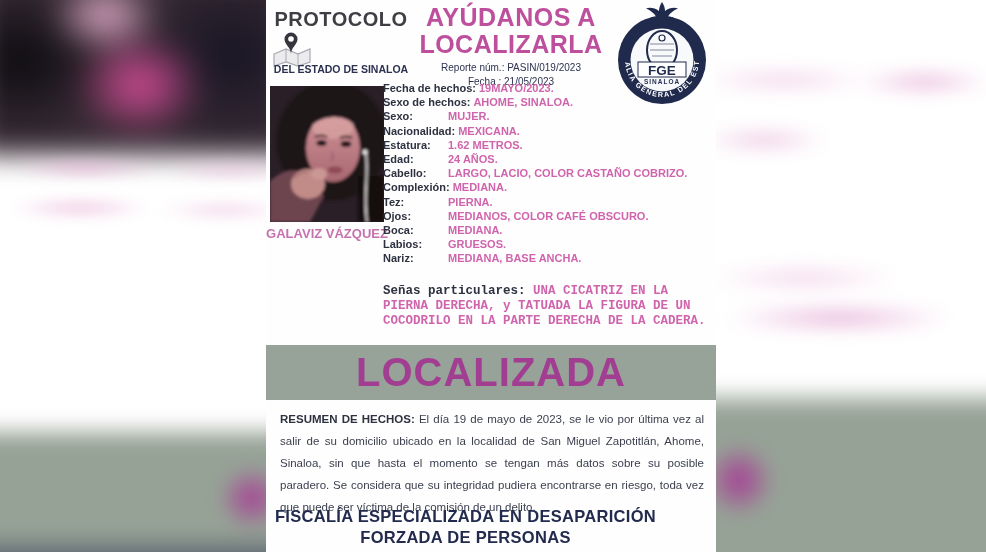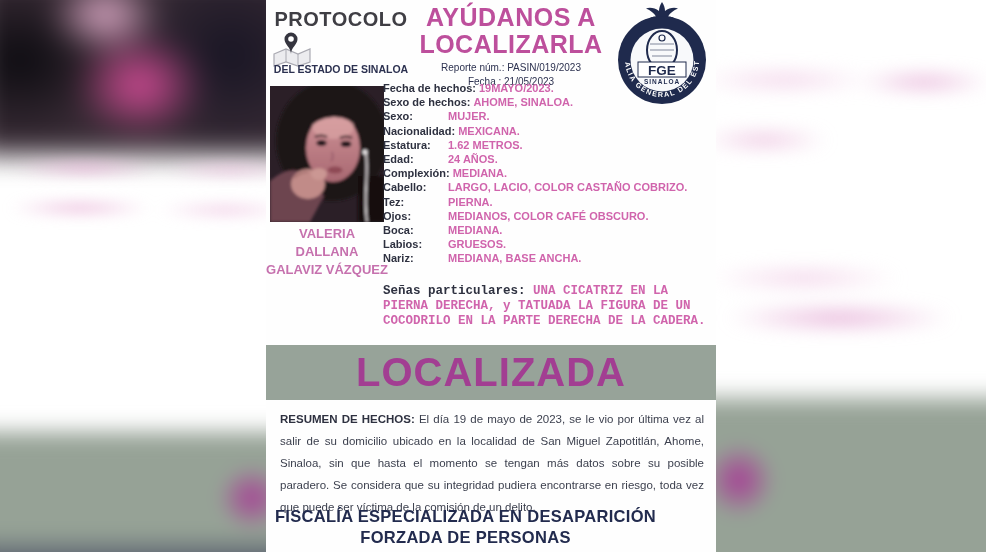--- a/index.html
+++ b/index.html
@@ -179,21 +179,20 @@
         <ellipse cx="65" cy="84" rx="7.5" ry="3.6" fill="#8e4a55"></ellipse>
         <ellipse cx="38" cy="98" rx="17" ry="15" fill="#c18b88"></ellipse>
         <ellipse cx="49" cy="88" rx="8" ry="6" fill="#cb9793"></ellipse>
         <path d="M24 92 Q30 86 38 86" stroke="#9d6a68" stroke-width="1.5" fill="none"></path>
         <path d="M96 68 C99 88 93 108 97 136" stroke="#eae6e8" stroke-width="2" fill="none" opacity=".9"></path>
         <circle cx="95" cy="66" r="2.6" fill="#e8e4e6"></circle>
       </g>
     </svg>
 
     <div class="person-name">
-      <div>VALERIA DALLANA</div>
       <div>GALAVIZ VÁZQUEZ</div>
     </div>
 
     <div class="details">
 
     <div class="drow">
         <span class="dlabel">Fecha de hechos:</span><span class="dval">19MAYO/2023.</span>
       </div>
         <div class="drow">
         <span class="dlabel">Sexo de hechos:</span><span class="dval">AHOME, SINALOA.</span>
@@ -204,24 +203,24 @@
         <div class="drow">
         <span class="dlabel">Nacionalidad:</span><span class="dval">MEXICANA.</span>
       </div>
         <div class="drow">
         <span class="dlabel">Estatura:</span><span class="dval">1.62 METROS.</span>
       </div>
         <div class="drow">
         <span class="dlabel">Edad:</span><span class="dval">24 AÑOS.</span>
       </div>
         <div class="drow">
+        <span class="dlabel">Cabello:</span><span class="dval">LARGO, LACIO, COLOR CASTAÑO COBRIZO.</span>
+      </div>
+        <div class="drow">
         <span class="dlabel">Complexión:</span><span class="dval">MEDIANA.</span>
-      </div>
-        <div class="drow">
-        <span class="dlabel">Cabello:</span><span class="dval">LARGO, LACIO, COLOR CASTAÑO COBRIZO.</span>
       </div>
         <div class="drow">
         <span class="dlabel">Tez:</span><span class="dval">PIERNA.</span>
       </div>
         <div class="drow">
         <span class="dlabel">Ojos:</span><span class="dval">MEDIANOS, COLOR CAFÉ OBSCURO.</span>
       </div>
         <div class="drow">
         <span class="dlabel">Boca:</span><span class="dval">MEDIANA.</span>
       </div>

